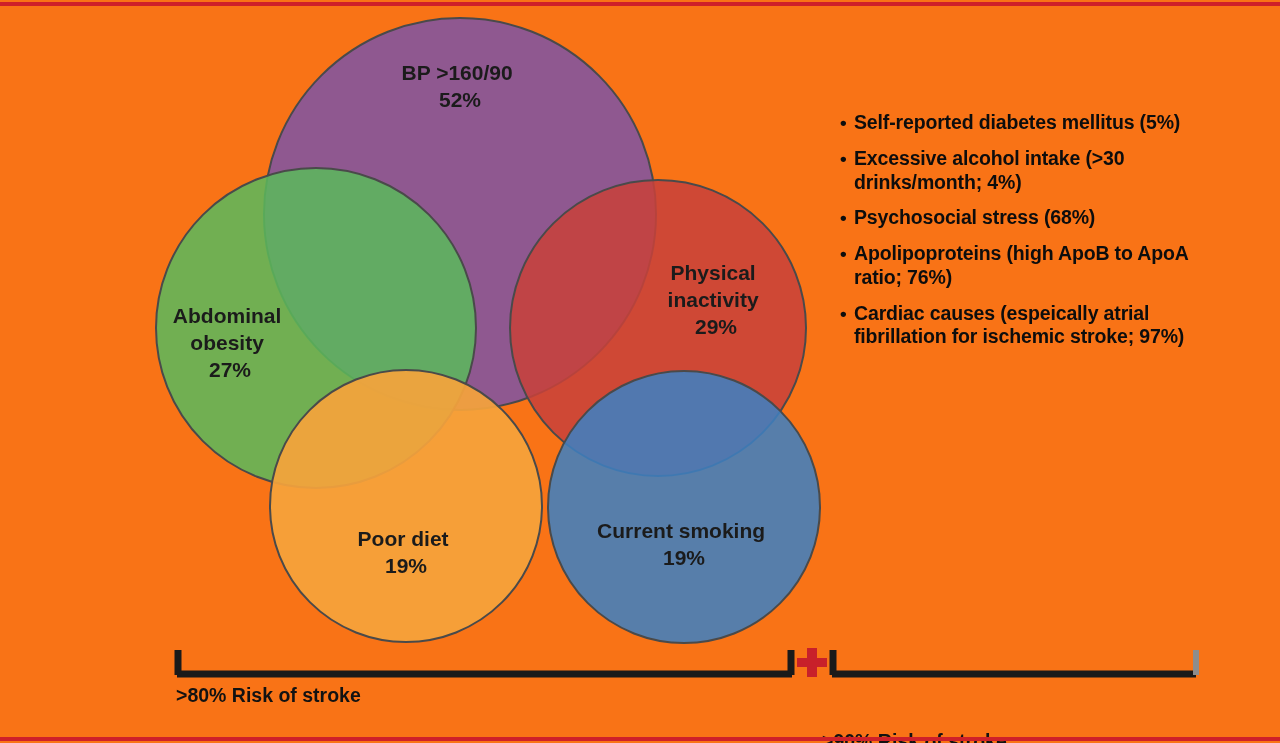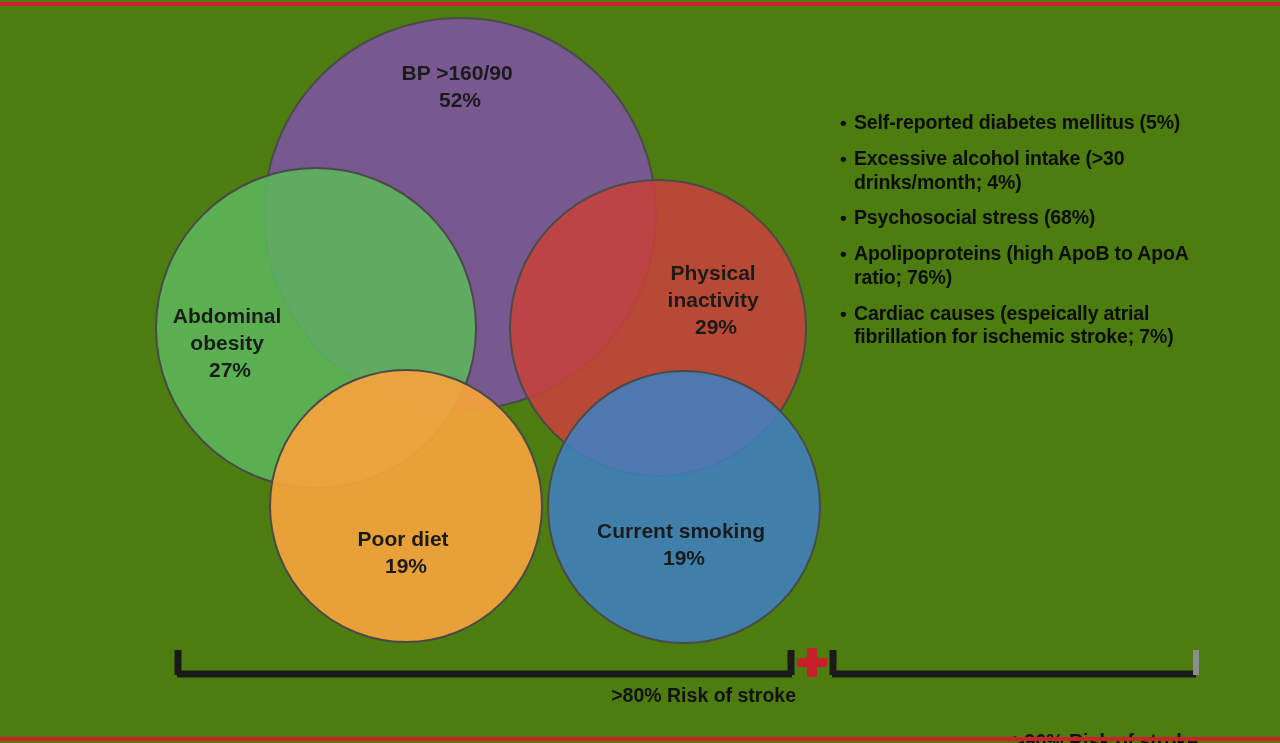--- a/index.html
+++ b/index.html
@@ -5,21 +5,21 @@
   * { margin:0; padding:0; box-sizing:border-box; }
   html, body {
     width:1280px; height:743px;
     background:#ffffff;
     font-family:"Liberation Sans", sans-serif;
     overflow:hidden;
   }
   #page {
     position:relative;
     width:1280px; height:743px;
-    background:#4d7c0f;
+    background:#f97316;
   }
 
   
   .rule {
     position:absolute; left:0; width:1280px; height:4px;
   }
   .rule-top    { top:2px; }
   .rule-bottom { top:737px; }
 
   
@@ -64,21 +64,21 @@
   #brackets {
     position:absolute;
     left:0; top:645px;
     width:1280px; height:92px;
   }
   .bracket-caption {
     position:absolute;
     font-size:19.5px;
     font-weight:700;
     color:#121212;
-    text-align:right;
+    text-align:left;
     top:39px;
   }
   .cap-left  { left:176px; width:620px; }
   .cap-right { left:822px; width:376px;margin-top:46px; }
 </style>
 </head>
 <body>
 
 <div id="page">
 
@@ -136,21 +136,21 @@
     <div class="bullet-item">
       <span class="bullet-dot">•</span>
       <span class="bullet-text">Psychosocial stress (68%)</span>
     </div>
     <div class="bullet-item">
       <span class="bullet-dot">•</span>
       <span class="bullet-text">Apolipoproteins (high ApoB to ApoA ratio; 76%)</span>
     </div>
     <div class="bullet-item">
       <span class="bullet-dot">•</span>
-      <span class="bullet-text">Cardiac causes (espeically atrial fibrillation for ischemic stroke; 7%)</span>
+      <span class="bullet-text">Cardiac causes (espeically atrial fibrillation for ischemic stroke; 97%)</span>
     </div>
   </div>
 
   <div id="brackets">
     <svg width="1280" height="40" viewBox="0 0 1280 40">
 
       <g>
         <path d="M 178 5 L 178 30 M 177 29 L 792 29 M 791 30 L 791 5" stroke="#1a1a1a" stroke-width="7" fill="none" stroke-linecap="butt"></path>
       </g>
 

